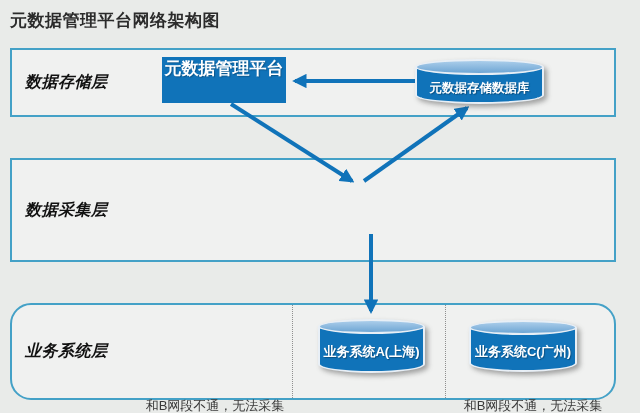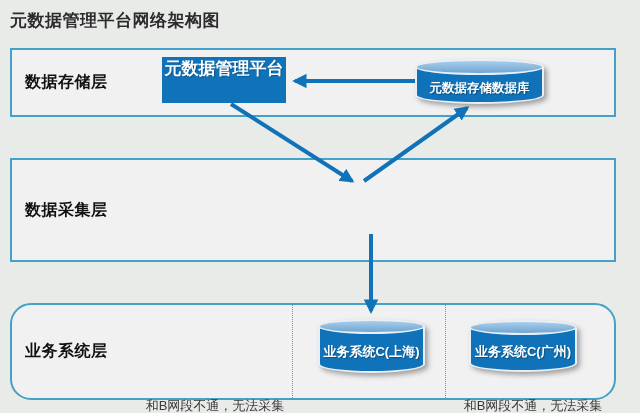--- a/index.html
+++ b/index.html
@@ -35,20 +35,21 @@
   .band3 { top: 303px; height: 97px; border-radius: 21px;  }
   .band-label {
     position: absolute;
     left: 13px; top: 0; height: 100%;
     display: flex; align-items: center;
     font-size: 16px;
     font-weight: 700;
     color: #111;
     letter-spacing: 0.5px;
     white-space: nowrap;
+    font-style: italic;
   }
   .edges {
     position: absolute;
     left: 0; top: 0;
     width: 640px; height: 413px;
     pointer-events: none;
     z-index: 3;
   }
   .edges line { stroke: var(--accent, #1073b9); stroke-width: 4; }
   .edges marker path { fill: var(--accent, #1073b9); }
@@ -170,21 +171,21 @@
   <div class="cylinder cyl-db">
     <div class="cyl-top"></div>
     <div class="cyl-body"></div>
     <div class="cyl-label">元数据存储数据库</div>
   </div>
 
 
   <div class="cylinder cyl-b">
     <div class="cyl-top"></div>
     <div class="cyl-body"></div>
-    <div class="cyl-label">业务系统C(上海)</div>
+    <div class="cyl-label">业务系统A(上海)</div>
   </div>
 
   <div class="cylinder cyl-c">
     <div class="cyl-top"></div>
     <div class="cyl-body"></div>
     <div class="cyl-label">业务系统C(广州)</div>
   </div>
 
   <div class="note note-a">和B网段不通，无法采集</div>
   <div class="note note-c">和B网段不通，无法采集</div>

